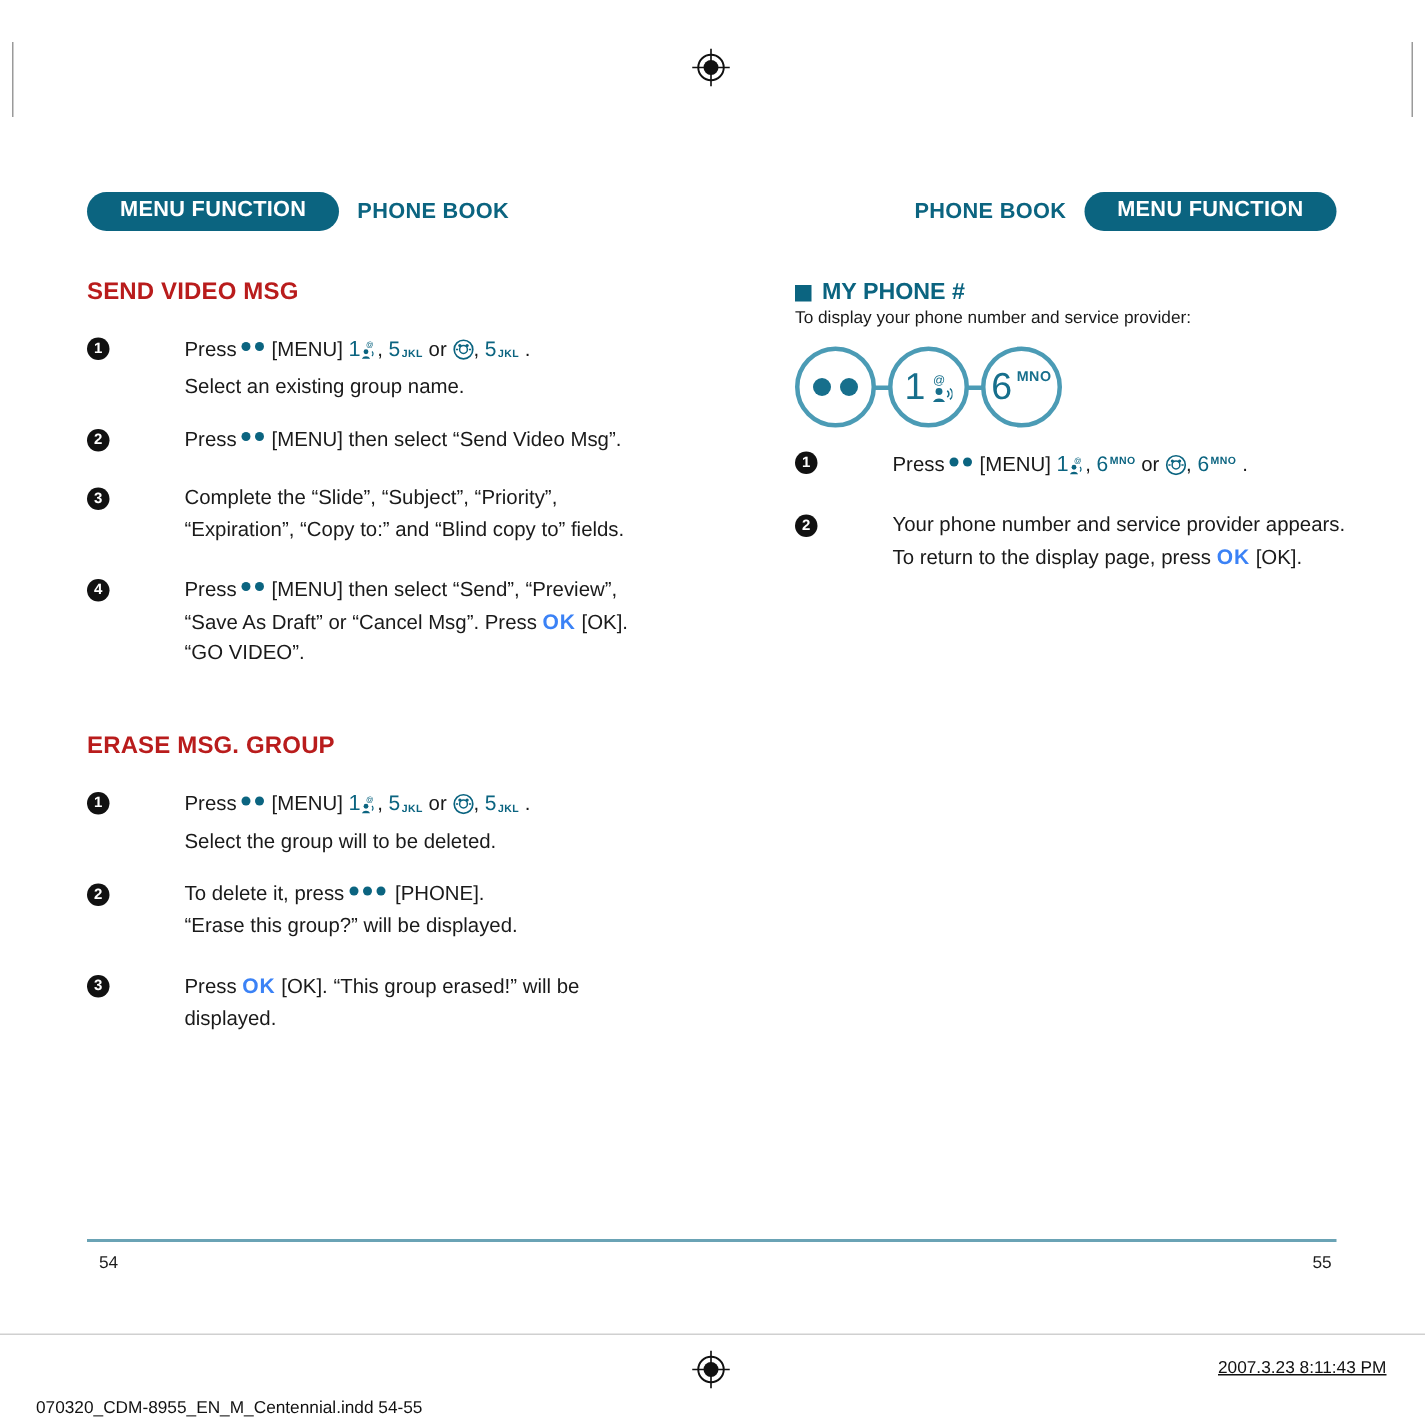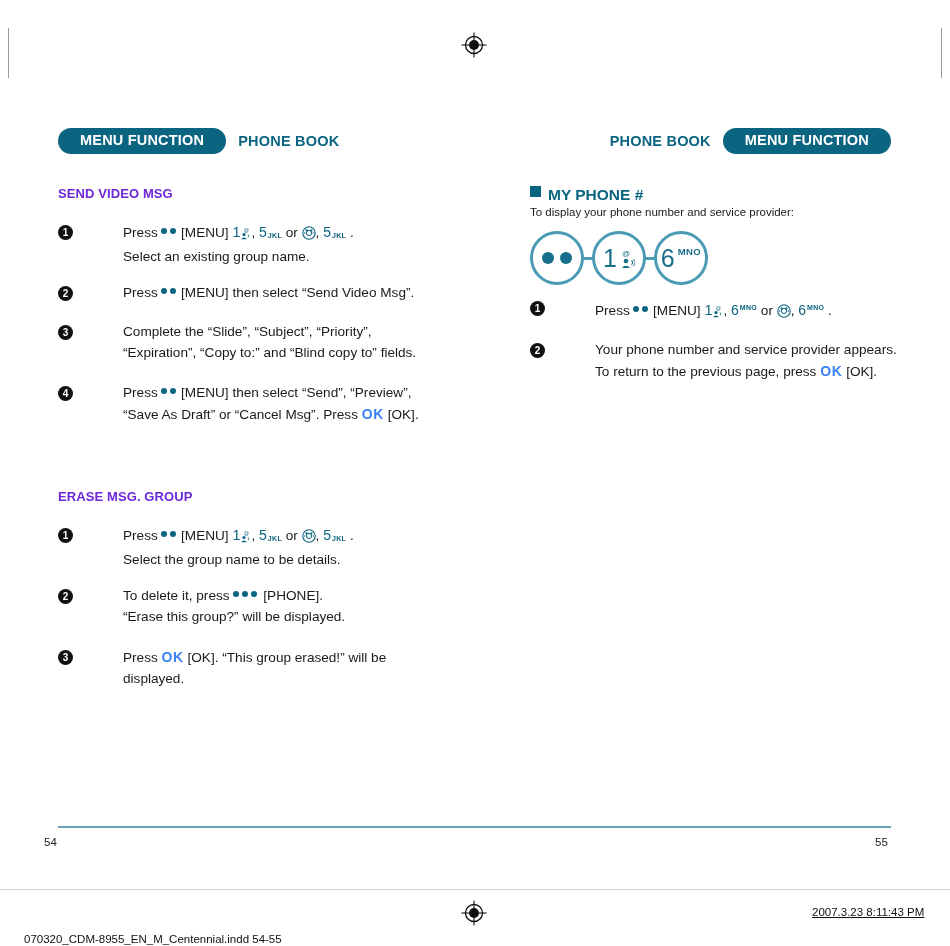--- a/index.html
+++ b/index.html
@@ -67,31 +67,32 @@
   }
   .tab-inactive {
     color: #0b6480;
     padding: 0 12px;
     line-height: 1;
   }
 
   
   .section-title {
     position: absolute;
-    font-size: 13px;
-    font-weight: bold;
-    color: #6d28d9;
+    font-size: 16px;
+    font-weight: bold;
+    color: #b91c1c;
     letter-spacing: 0.1px;
   }
   .topic-title {
     position: absolute;
     font-size: 15.5px;
     font-weight: bold;
     color: #0b6480;
     display: flex;
+    align-items: center;
     gap: 7px;
   }
   .square-bullet {
     display: inline-block;
     width: 11px;
     height: 11px;
     background: #0b6480;
   }
   .topic-sub {
     position: absolute;
@@ -236,21 +237,21 @@
     width: 833px;
     height: 1.5px;
     background: #6aa3b5;
   }
   .folio {
     position: absolute;
     top: 836px;
     font-size: 11.5px;
     color: #1a1a1a;
   }
-  .folio-left  { left: 44px; }
+  .folio-left  { left: 66px; }
   .folio-right { left: 875px; }
 
   .print-bar {
     position: absolute;
     left: 0;
     top: 889px;
     width: 950px;
     height: 57px;
     border-top: 1px solid #d0d0d0;
   }
@@ -345,20 +346,21 @@
       <div class="step-line">
         <span>Press</span><span class="dot dot-lead"></span><span class="dot"></span>
         <span>[MENU]</span>
         <span>then select “Send”, “Preview”,</span>
       </div>
       <div class="step-line">
         <span>“Save As Draft” or “Cancel Msg”. Press</span>
         <span class="ok-key">OK</span>
         <span>[OK].</span>
       </div>
+      <div class="step-line">“GO VIDEO”.</div>
     </div>
   </div>
 
   <div class="section-title" style="left:58px; top:489px;">ERASE MSG. GROUP</div>
 
   <div class="step" style="left:58px; top:525px; width:400px;">
     <div class="step-num">1</div>
     <div class="step-body">
       <div class="step-line">
         <span>Press</span><span class="dot dot-lead"></span><span class="dot"></span>
@@ -374,21 +376,21 @@
         <span class="icon-inline"><svg width="14" height="14" viewBox="0 0 14 14">
               <circle cx="7" cy="7" r="6.2" fill="none" stroke="#0b6480" stroke-width="1.1"></circle>
               <circle cx="7" cy="7" r="2.6" fill="none" stroke="#0b6480" stroke-width="1"></circle>
               <circle cx="4.6" cy="4.4" r="1.1" fill="#0b6480"></circle>
               <circle cx="9.4" cy="4.4" r="1.1" fill="#0b6480"></circle>
               <path d="M3.4 7 h-1.5 M10.6 7 h1.5" stroke="#0b6480" stroke-width="1"></path>
             </svg></span><span>,</span>
         <span class="keynum">5</span><span class="key-sub">JKL</span>
         <span>.</span>
       </div>
-      <div class="step-line">Select the group name to be details.</div>
+      <div class="step-line">Select the group will to be deleted.</div>
     </div>
   </div>
 
   <div class="step" style="left:58px; top:586px; width:400px;">
     <div class="step-num">2</div>
     <div class="step-body">
       <div class="step-line">
         <span>To delete it, press</span><span class="dot dot-lead"></span><span class="dot"></span><span class="dot dot-tail"></span>
         <span>[PHONE].</span>
       </div>
@@ -469,21 +471,21 @@
         <span>.</span>
       </div>
     </div>
   </div>
 
   <div class="step" style="left:530px; top:340px; width:380px;">
     <div class="step-num">2</div>
     <div class="step-body">
       <div class="step-line">Your phone number and service provider appears.</div>
       <div class="step-line">
-        <span>To return to the previous page, press</span>
+        <span>To return to the display page, press</span>
         <span class="ok-key">OK</span>
         <span>[OK].</span>
       </div>
     </div>
   </div>
 
 </div>
 
 <div class="footer-rule"></div>
 <div class="folio folio-left">54</div>

